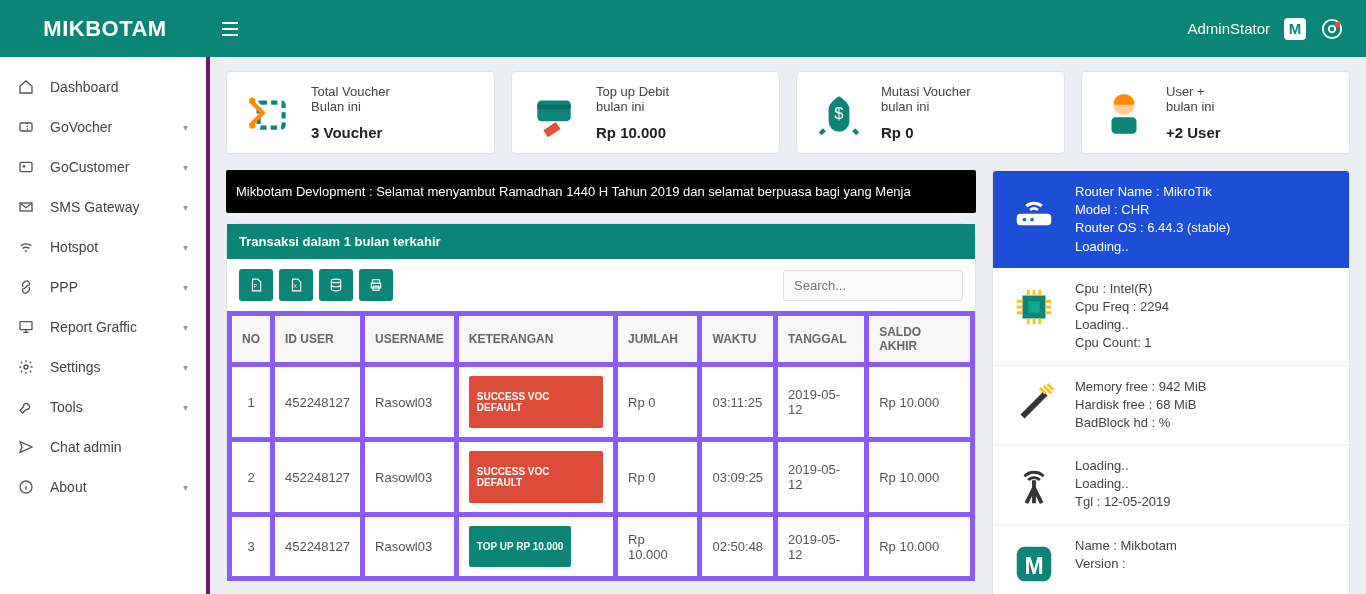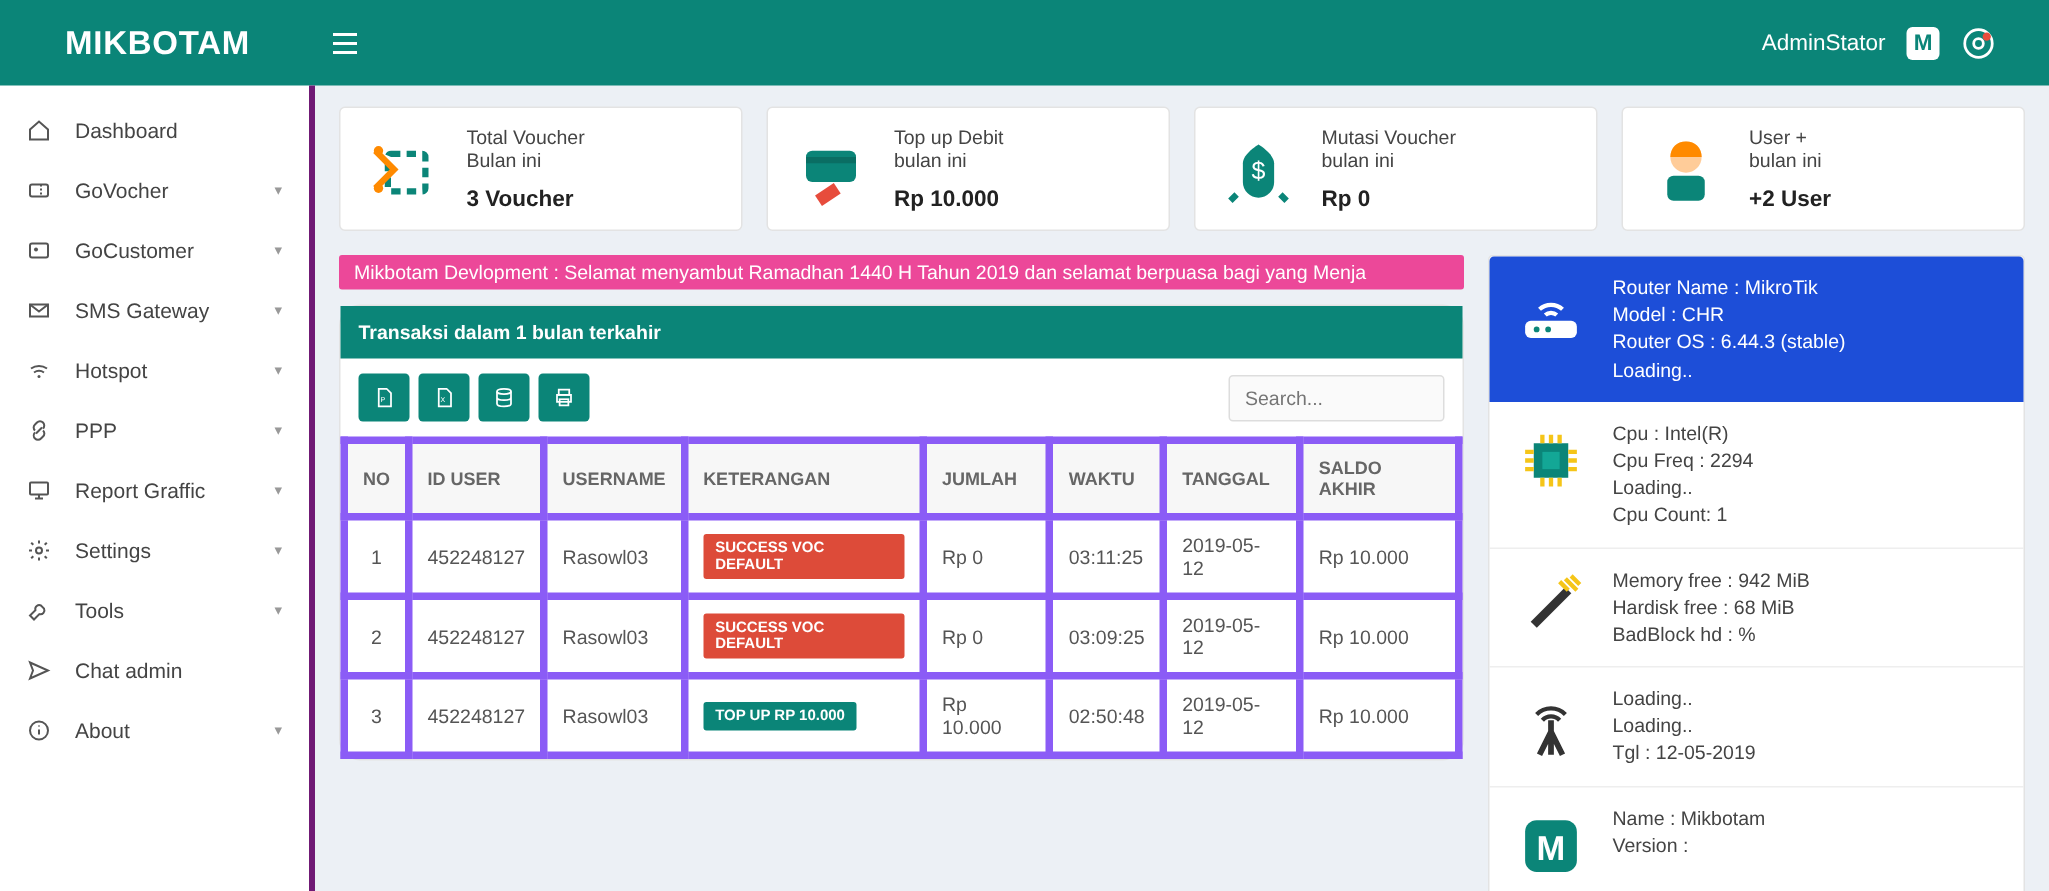--- a/index.html
+++ b/index.html
@@ -1,47 +1,47 @@
 <!DOCTYPE html>
 <html><head>
 <meta charset="utf-8">
 <style>
 *{box-sizing:border-box;margin:0;padding:0;font-family:"Segoe UI","Source Sans Pro",Arial,sans-serif}
 body{background:#ecf0f5;overflow:hidden}
 .topbar{height:57px;background:#0b8578;display:flex;align-items:center;color:#fff}
 .brand{width:210px;height:60px;display:flex;align-items:center;justify-content:center;background:#0b8578;font-weight:700;font-size:22px;letter-spacing:.5px}
 .hamburger{width:40px;height:57px;display:flex;align-items:center;justify-content:center;cursor:pointer;font-size:18px}
-.topbar-right{margin-left:auto;display:flex;align-items:center;gap:14px;padding-right:35px;font-size:15px}
+.topbar-right{margin-left:auto;display:flex;align-items:center;gap:14px;padding-right:22px;font-size:15px}
 .avatar-icon{width:22px;height:22px;border-radius:4px;background:#fff;color:#0b8578;display:inline-flex;align-items:center;justify-content:center;font-weight:700;font-size:15px}
 .gear-circle{width:24px;height:24px;display:flex;align-items:center;justify-content:center}
 .layout{display:flex;height:calc(594px - 57px)}
 .sidebar{width:210px;background:#fff;border-right:4px solid #701a75;padding-top:10px;overflow:hidden}
 .side-item{display:flex;align-items:center;gap:14px;padding:12px 18px;color:#444;font-size:14px;cursor:pointer}
 .side-item .chev{margin-left:auto;font-size:10px;color:#999}
 .side-icon{width:18px;text-align:center;color:#555;font-size:14px}
 .main{flex:1;padding:14px 16px;overflow:hidden}
 .stat-row{display:flex;gap:16px;margin-bottom:16px}
 .stat{flex:1;background:#fff;border:1px solid #e3e3e3;border-radius:4px;padding:12px 14px;display:flex;align-items:center;gap:14px}
 .stat-icon{width:56px;height:56px;display:flex;align-items:center;justify-content:center;color:#0b8578}
 .stat-text .t1{font-size:13px;color:#444}
 .stat-text .t2{font-weight:700;font-size:15px;margin-top:10px;color:#222}
 .content-row{display:flex;gap:16px;align-items:flex-start}
 .left-col{flex:1;min-width:0}
 .right-col{width:358px}
-.marquee{background:#ec4899;color:#fff;padding:4px 10px;font-size:13px;border-radius:2px;overflow:hidden;white-space:nowrap}
+.marquee{background:#000000;color:#fff;padding:14px 10px;font-size:13px;border-radius:2px;overflow:hidden;white-space:nowrap}
 .panel{background:#fff;border:1px solid #e3e3e3;border-radius:14px;margin-top:10px}
 .panel-head{background:#0b8578;color:#fff;padding:10px 12px;font-weight:700;font-size:13px}
 .tool-row{display:flex;align-items:center;gap:6px;padding:10px 12px}
 .tool-btn{width:34px;height:32px;background:#0b8578;color:#fff;border:none;border-radius:3px;display:flex;align-items:center;justify-content:center;cursor:pointer;font-size:14px}
-.search{margin-left:auto;width:144px;padding:7px 10px;border:1px solid #ddd;border-radius:3px;font-size:13px;background:#fafafa}
+.search{margin-left:auto;width:180px;padding:7px 10px;border:1px solid #ddd;border-radius:3px;font-size:13px;background:#fafafa}
 table{width:100%;border-collapse:collapse;font-size:13px}
 th,td{border:5px solid #8b5cf6;padding:9px 10px;text-align:left;color:#555}
 th{background:#f7f7f7;font-weight:700;color:#666;font-size:12px}
 td.center,th.center{text-align:center}
-.badge{display:inline-block;padding:4px 8px;border-radius:2px;font-size:10px;font-weight:700;color:#fff}
+.badge{display:inline-block;padding:15px 8px;border-radius:2px;font-size:10px;font-weight:700;color:#fff}
 .badge.red{background:#dd4b39}
 .badge.green{background:#0b8578}
 .info-box{background:#fff;border:1px solid #e3e3e3;border-radius:3px}
 .info-row{display:flex;align-items:flex-start;gap:14px;padding:12px 14px;border-bottom:1px solid #eee}
 .info-row.teal{background:#1d4ed8;color:#fff;border-bottom:none;border-radius:3px 3px 0 0}
 .info-icon{width:54px;height:54px;display:flex;align-items:center;justify-content:center;font-size:30px}
 .info-text{font-size:13px;line-height:1.4;color:#444}
 .info-row.teal .info-text{color:#fff}
 svg{display:block}
 </style>

